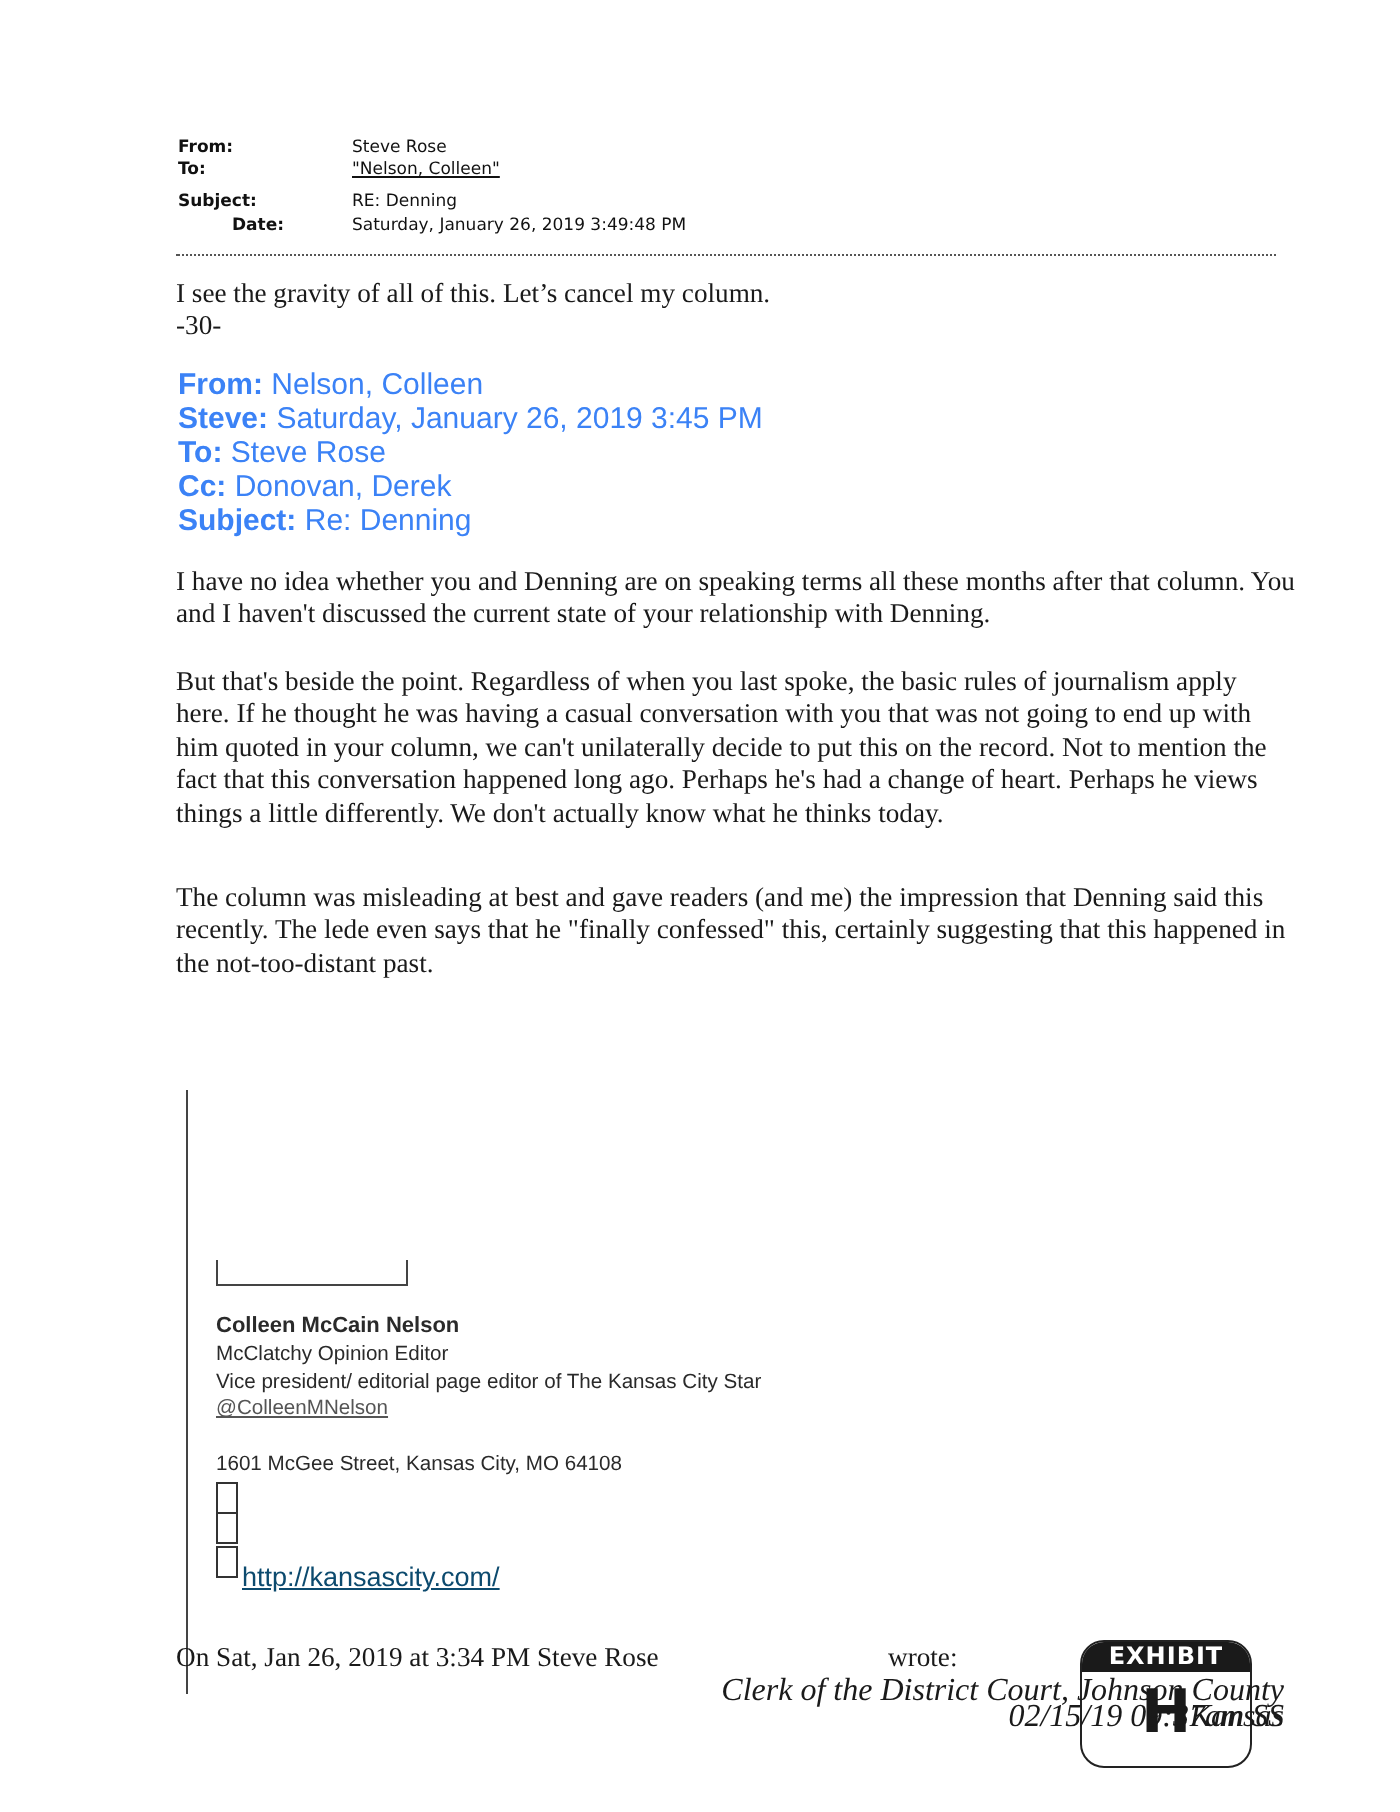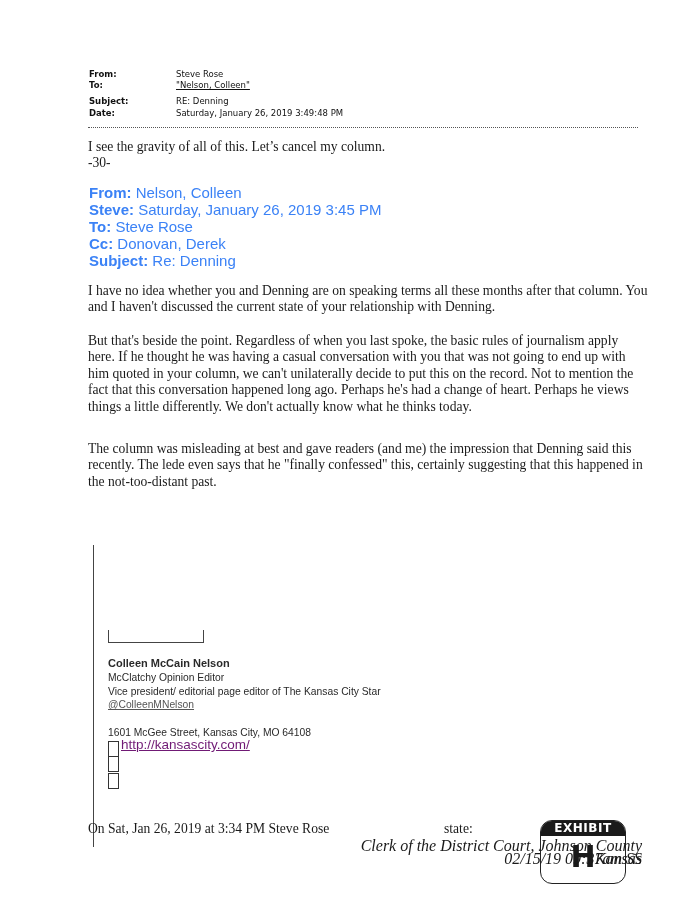--- a/index.html
+++ b/index.html
@@ -20,21 +20,21 @@
     
     .qhdr { font-family: "Liberation Sans", sans-serif; font-size: 15px; line-height: 17.2px; color: #3b82f6; left: 89px; }
     .qhdr b { font-weight: bold; }
 
     
     .sig-vline { left: 93px; top: 545px; width: 0; height: 302px; border-left: 1.3px solid #444; }
     .sig-bracket { left: 108px; top: 630px; width: 94px; height: 12px; border-left: 1.3px solid #444; border-right: 1.3px solid #444; border-bottom: 1.3px solid #444; }
     .sig { font-family: Liberation Sans, sans-serif; font-size: 10.3px; line-height: 13.3px; color: #2a2a2a; left: 108px; }
     .sig-name { font-weight: bold; font-size: 11px; }
     .sig-link { text-decoration: underline; color: #555; }
-    .sig-url { font-size: 13.5px; text-decoration: underline; color: #701a75; }
+    .sig-url { font-size: 13.5px; text-decoration: underline; color: #0c4a6e; margin-top: 44px; }
     .imgbox { width: 9px; height: 14px; border: 1.3px solid #333; left: 108px; }
 
     
     .wrote { left: 88px; top: 821px; }
     .wrote2 { left: 444px; top: 821px; }
     .clerk { font-family: "Liberation Serif", serif; font-style: italic; font-size: 16px; line-height: 13px; text-align: right; right: 58px; width: 300px; }
 
     
     .stamp { left: 540px; top: 820px; width: 84px; height: 62px; border: 1.5px solid #222; border-radius: 12px; overflow: hidden; background: transparent; }
     .stamp-top { position: absolute; left: 0; top: 0; width: 100%; height: 15px; background: #1a1a1a; color: #fff; font-family: "DejaVu Sans", sans-serif; font-weight: bold; font-size: 12px; line-height: 15px; text-align: center; letter-spacing: 0.5px; }
@@ -43,21 +43,21 @@
   </style>
 </head>
 <body>
 
 <div class="abs hdr hdr-label" style="top:69px;">From:</div>
 <div class="abs hdr hdr-value" style="top:69px;">Steve Rose</div>
 <div class="abs hdr hdr-label" style="top:80px;">To:</div>
 <div class="abs hdr hdr-value hdr-link" style="top:80px;">"Nelson, Colleen"</div>
 <div class="abs hdr hdr-label" style="top:96px;">Subject:</div>
 <div class="abs hdr hdr-value" style="top:96px;">RE: Denning</div>
-<div class="abs hdr hdr-label" style="top:108px;">Date:</div>
+<div class="abs hdr hdr-label" style="top:108px;text-align:center;">Date:</div>
 <div class="abs hdr hdr-value" style="top:108px;">Saturday, January 26, 2019 3:49:48 PM</div>
 <div class="abs hdr-rule"></div>
 
 <div class="abs serif para" style="top:139px;">I see the gravity of all of this. Let’s cancel my column.</div>
 <div class="abs serif para" style="top:155px;">-30-</div>
 
 <div class="abs qhdr" style="top:184px;"><b>From:</b> <span>Nelson, Colleen</span></div>
 <div class="abs qhdr" style="top:201px;"><b>Steve:</b> <span>Saturday, January 26, 2019 3:45 PM</span></div>
 <div class="abs qhdr" style="top:218px;"><b>To:</b> <span>Steve Rose</span></div>
 <div class="abs qhdr" style="top:235px;"><b>Cc:</b> <span>Donovan, Derek</span></div>
@@ -73,21 +73,21 @@
 <div class="abs sig" style="top:671px;">McClatchy Opinion Editor</div>
 <div class="abs sig" style="top:685px;text-align:center;">Vice president/ editorial page editor of The Kansas City Star</div>
 <div class="abs sig sig-link" style="top:698px;">@ColleenMNelson</div>
 <div class="abs sig" style="top:726px;">1601 McGee Street, Kansas City, MO 64108</div>
 <div class="abs imgbox" style="top:741px;"></div>
 <div class="abs sig sig-url" style="top:738px; left:121px;">http://kansascity.com/</div>
 <div class="abs imgbox" style="top:756px;"></div>
 <div class="abs imgbox" style="top:773px;"></div>
 
 <div class="abs serif wrote">On Sat, Jan 26, 2019 at 3:34 PM Steve Rose</div>
-<div class="abs serif wrote2">state:</div>
+<div class="abs serif wrote2">wrote:</div>
 
 <div class="abs stamp">
   <div class="stamp-top">EXHIBIT</div>
   <div class="stamp-letter">H</div>
 </div>
 
 <div class="abs clerk clerk-wrap" style="top:839px;">Clerk of the District Court, Johnson County Kansas</div>
 <div class="abs clerk clerk-wrap" style="top:852px;">02/15/19 09:37am SS</div>
 
 </body></html>

